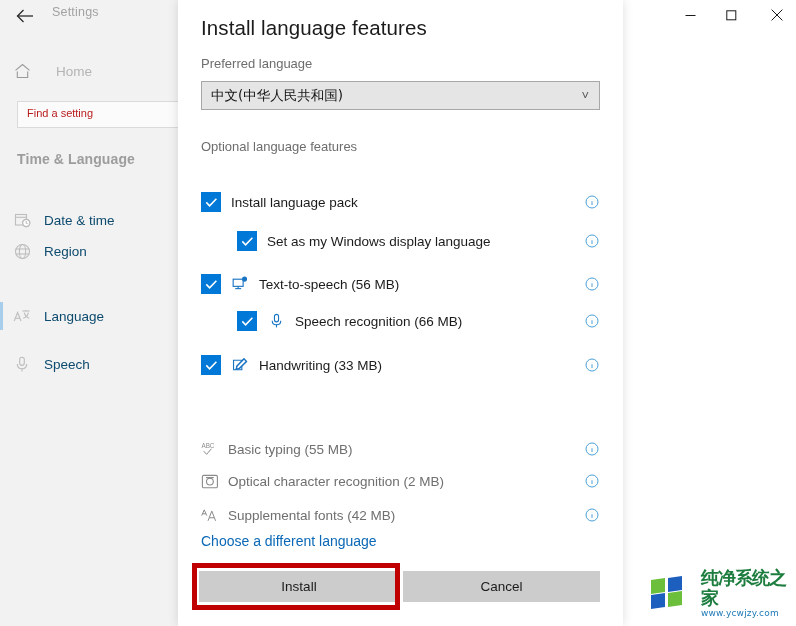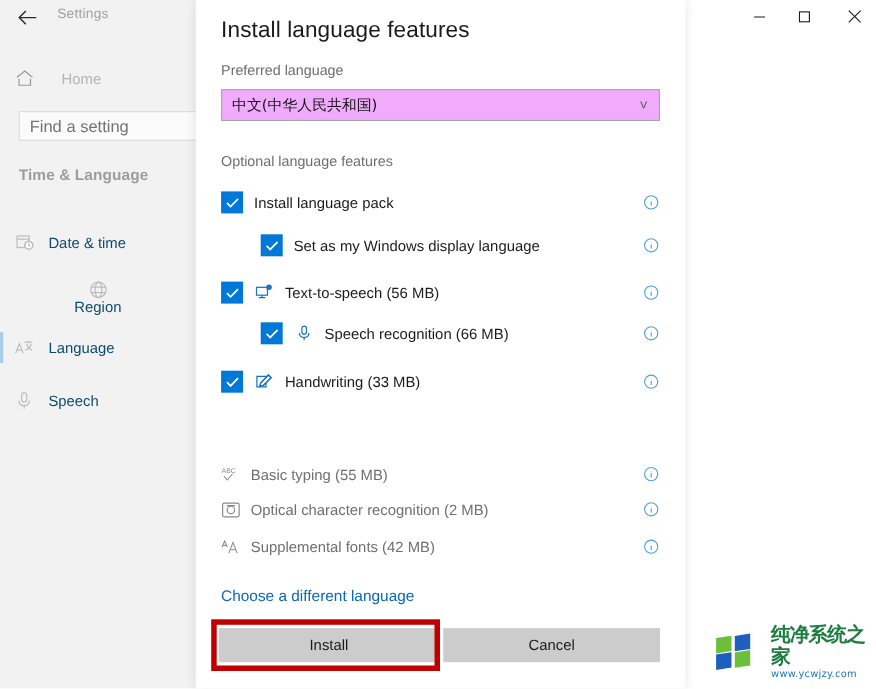--- a/index.html
+++ b/index.html
@@ -62,22 +62,22 @@
     position: absolute;
     left: 17px; top: 101px;
     width: 168px; height: 27px;
     border: 1px solid #dadada;
     background: #fbfbfb;
     box-sizing: border-box;
   }
   .search-box span {
     position: absolute;
     left: 9px; top: 5px;
-    font-size: 15px;
-    color: #737373;
+    font-size: 11px;
+    color: #b91c1c;
   }
 
   .section-head {
     position: absolute;
     left: 17px; top: 151px;
     font-size: 14px;
     font-weight: bold;
     color: #9d9d9d;
     letter-spacing: .1px;
   }
@@ -135,21 +135,21 @@
   #pref-label { left: 23px; top: 56px; }
   #opt-label  { left: 23px; top: 139px; }
   #req-label  { left: 23px; top: 390px; }
 
   .combo {
     position: absolute;
     left: 23px; top: 81px;
     width: 399px; height: 29px;
     border: 1px solid #a7a7a7;
     box-sizing: border-box;
-    background: #f0abfc;
+    background: #e5e5e5;
     display: flex; align-items: center;
   }
   .combo .val {
     margin-left: 9px;
     font-size: 13.5px;
     color: #141414;
     font-family: "DejaVu Sans", "Liberation Sans", sans-serif;
   }
   .combo .chev {
     position: absolute; right: 10px; top: 6px;
@@ -157,20 +157,21 @@
   }
 
   
   .frow {
     position: absolute;
     left: 23px;
     width: 399px;
     height: 26px;
     display: flex;
     align-items: center;
+    margin-top: 18px;
   }
   .frow.indent { left: 59px; width: 363px; }
 
   .cbx {
     width: 20px; height: 20px;
     background: #0078d7;
     box-sizing: border-box;
     display: flex; align-items: center; justify-content: center;
     flex: none;
   }
@@ -312,21 +313,21 @@
           <rect x="1.5" y="2.5" width="11" height="10.5"></rect>
             <path d="M1.5 5.3 H12.5"></path>
           <circle cx="12.2" cy="11" r="3.6" fill="#fff"></circle>
             <circle cx="12.2" cy="11" r="3.6"></circle>
           <path d="M12.2 9 V11 L13.6 11.8"></path>
         </svg>
       </span>
       <span class="lbl">Date &amp; time</span>
     </div>
 
-    <div class="nav-item" style="top:255px;flex-direction:column;">
+    <div class="nav-item" style="top:233px;">
       <span class="ico">
         <svg width="17" height="17" viewBox="0 0 17 17" fill="none" stroke="currentColor" stroke-width="1.1">
           <circle cx="8.5" cy="8.5" r="7"></circle>
             <ellipse cx="8.5" cy="8.5" rx="3.1" ry="7"></ellipse>
           <path d="M1.7 6 H15.3"></path>
             <path d="M1.7 11 H15.3"></path>
         </svg>
       </span>
       <span class="lbl">Region</span>
     </div>

